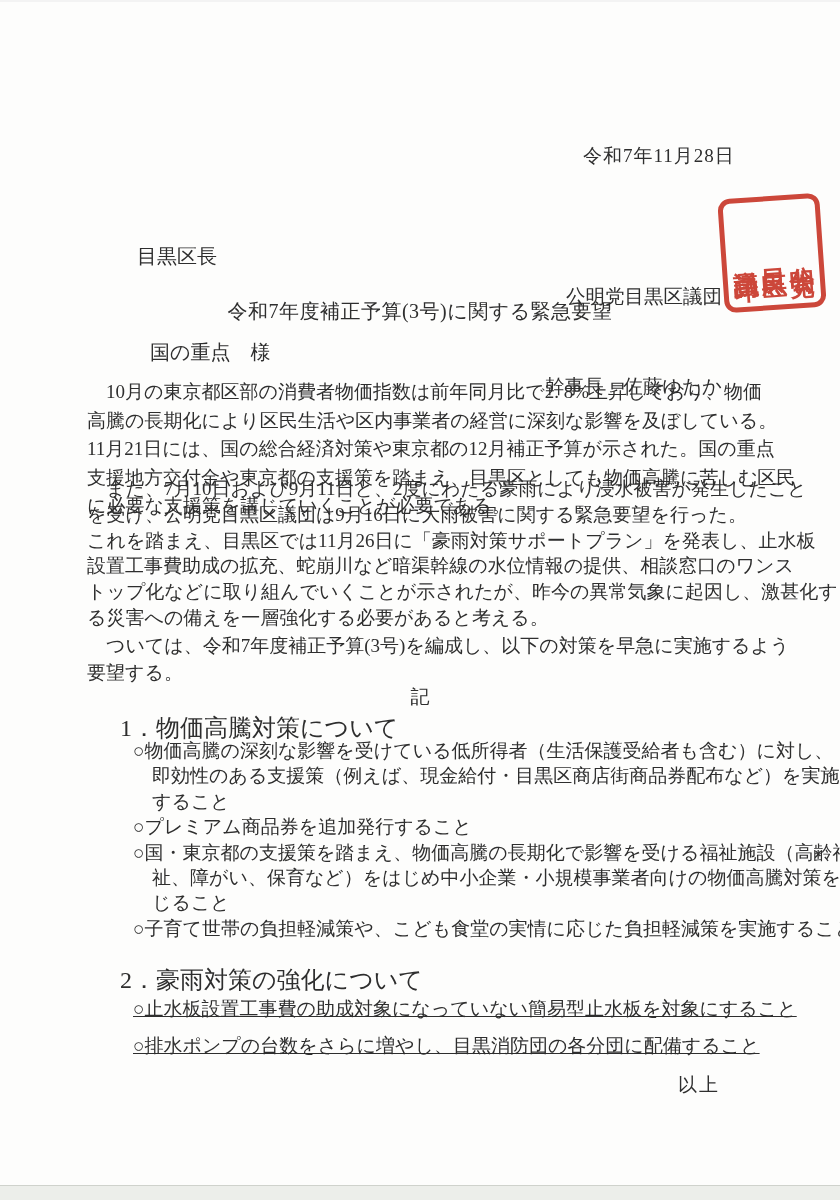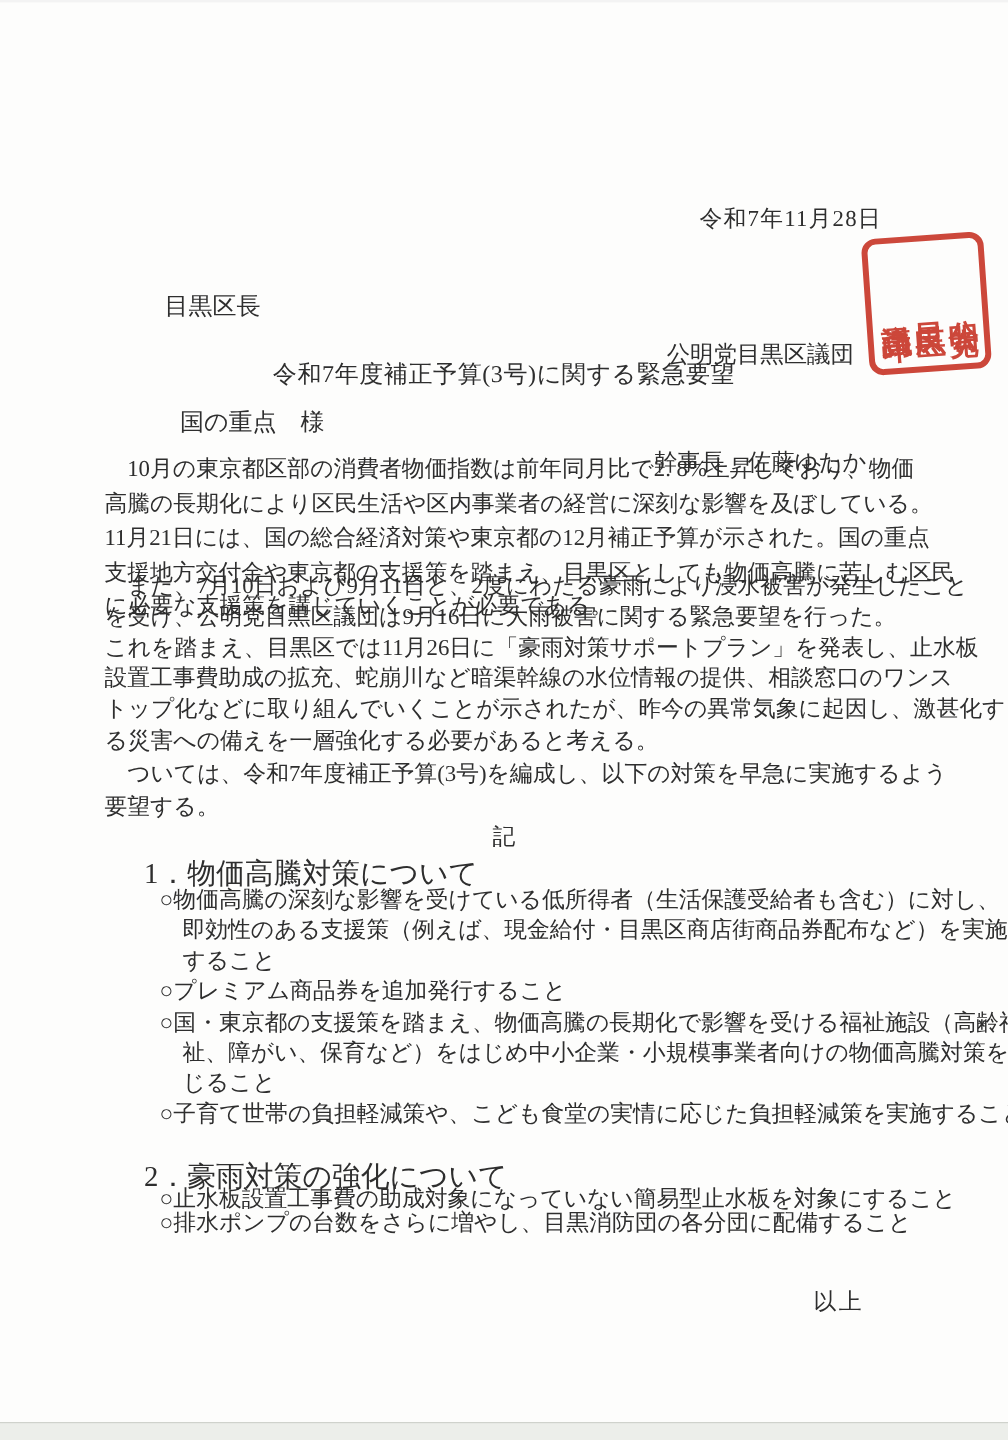--- a/index.html
+++ b/index.html
@@ -3,24 +3,24 @@
 <meta charset="utf-8">
 <style>
   html,body { margin:0; padding:0; background:#ffffff; }
   .page {
     position:relative; width:840px; height:1200px; overflow:hidden;
     background:#fdfdfc; color:#2e2e2e;
     font-family:"Liberation Serif","DejaVu Serif",serif;
     border-top:2px solid #f3f3f3; box-sizing:border-box;
   }
   .abs { position:absolute; white-space:pre; }
-  .date { top:141px; left:583px; font-size:19px; letter-spacing:1px;margin-top:26px; }
+  .date { top:141px; left:583px; font-size:19px; letter-spacing:1px; }
   .recipient { top:174px; left:117px; font-size:20px; line-height:32px;margin-left:20px; }
   .recipient .name { padding-left:13px; }
-  .sender { top:220px; right:118px; text-align:center; font-size:19.5px; line-height:30px; }
+  .sender { top:220px; right:118px; text-align:right; font-size:19.5px; line-height:30px; }
   .seal {
     top:194px; left:721px; width:102px; height:114px; box-sizing:border-box;
     border:5px solid #c8382a; border-radius:12px;
     transform:rotate(-4deg);
     display:flex; flex-direction:row; justify-content:space-around; align-items:center;
     padding:3px 4px; color:#c8382a; opacity:0.92;
   }
   .seal-col {
     writing-mode:vertical-rl; text-orientation:upright;
     font-size:25px; font-weight:bold; line-height:1; letter-spacing:3px;
@@ -29,21 +29,21 @@
   .para { left:87px; font-size:19px; }
   .p1 { top:344px; line-height:28.5px;margin-top:32px; }
   .p2 { top:474px; line-height:25.8px; }
   .p3 { top:630px; line-height:27px; }
   .ki { top:682px; left:0; width:100%; text-align:center; font-size:19px; }
   .sec-h { left:120px; font-size:24px; }
   .s1h { top:710px; }
   .s2h { top:962px; }
   .sec-items { left:133px; font-size:19px; }
   .s1i { top:736px; line-height:25.4px; }
-  .s2i { top:988px; line-height:20px; }
+  .s2i { top:988px; line-height:37px;text-decoration:underline; }
   .closing { top:1035px; right:120px; font-size:19px; letter-spacing:2px;margin-top:35px; }
   .bottom-edge {
     position:absolute; bottom:0; left:0; width:100%; height:14px;
     background:#eceeea; border-top:1px solid #cfd2cc;
   }
 </style>
 </head>
 <body>
 
 <div class="page">

